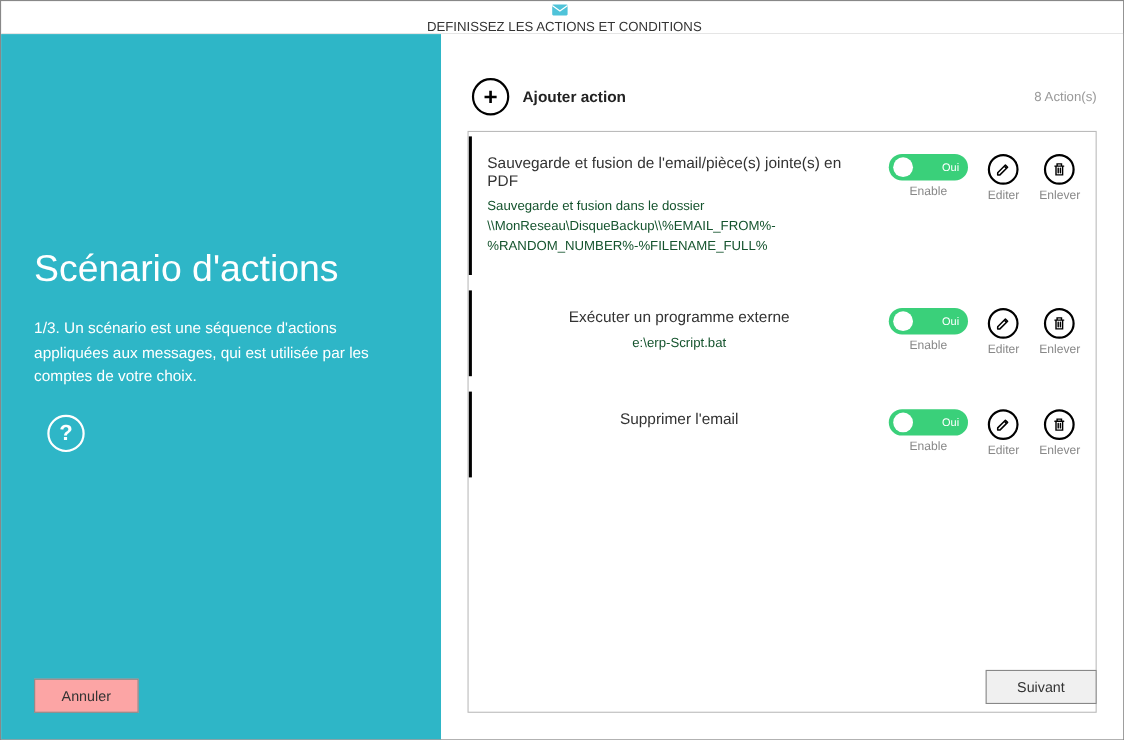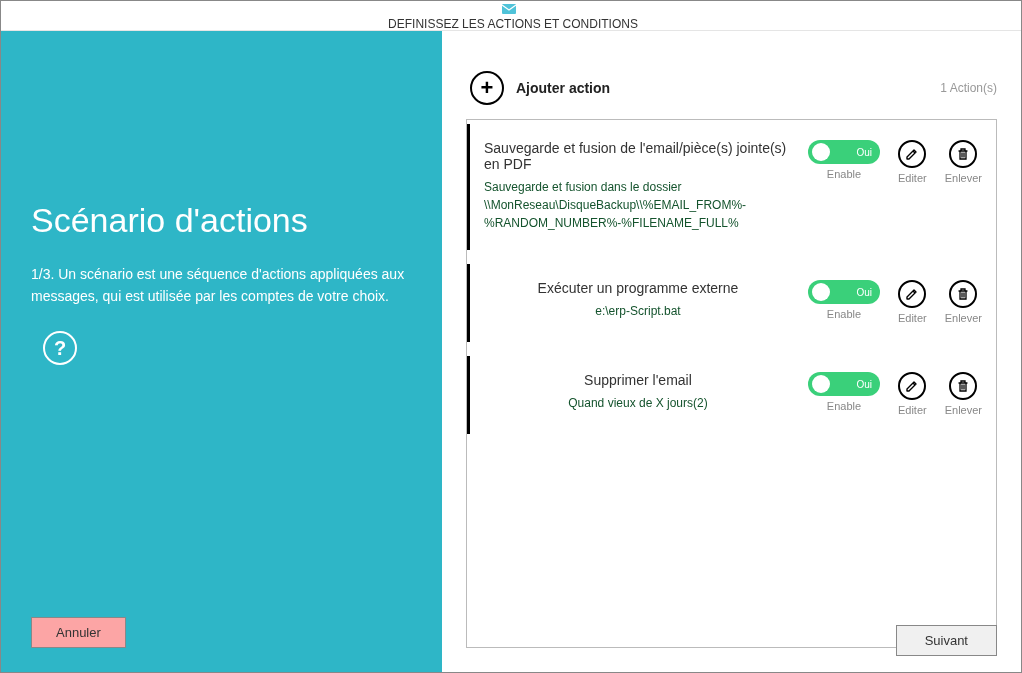--- a/index.html
+++ b/index.html
@@ -44,24 +44,24 @@
     font-size: 12px;
   }
   
   .body {
     flex: 1;
     display: flex;
     min-height: 0;
   }
   
   .sidebar {
-    width: 441px;
+    width: 400px;
     background: #2eb6c7;
     color: #fff;
-    padding: 20px 30px 20px 30px;
+    padding: 44px 30px 20px 30px;
     display: flex;
     flex-direction: column;
     position: relative;
   }
   .sidebar h1 {
     font-size: 34px;
     font-weight: 400;
     margin: 150px 0 24px 0;
   }
   .sidebar p {
@@ -181,21 +181,21 @@
   .icon-btn {
     width: 28px; height: 28px;
     border: 2px solid #000;
     border-radius: 50%;
     display: flex; align-items: center; justify-content: center;
     cursor: pointer;
   }
   
   .next-btn {
     position: absolute;
-    right: 24px; bottom: 16px;
+    right: 24px; bottom: 32px;
     padding: 7px 28px;
     background: #f0f0f0;
     border: 1px solid #888;
     font-size: 13px;
     color: #333;
     cursor: pointer;
   }
 </style>
 </head>
 <body>
@@ -240,21 +240,21 @@
       <button class="cancel-btn">Annuler</button>
     </div>
 
     <div class="main">
 
       <div class="header-row">
         <div class="add-btn">
           <span>+</span>
         </div>
         <div class="add-label">Ajouter action</div>
-        <div class="count">1  Action(s)</div>
+        <div class="count">8  Action(s)</div>
       </div>
 
       <div class="actions-box">
 
         <div class="action-row">
           <div class="action-text">
             <div class="action-title">Sauvegarde et fusion de l'email/pièce(s) jointe(s) en PDF</div>
             <div class="action-sub">Sauvegarde et fusion dans le dossier \\MonReseau\DisqueBackup\\%EMAIL_FROM%-%RANDOM_NUMBER%-%FILENAME_FULL%</div>
           </div>
           <div class="action-controls">
@@ -314,21 +314,20 @@
                 </svg>
               </div>
               <div class="ctrl-label">Enlever</div>
             </div>
           </div>
         </div>
 
         <div class="action-row">
           <div class="action-text">
             <div class="action-title">Supprimer l'email</div>
-            <div class="action-sub">Quand vieux de X jours(2)</div>
           </div>
           <div class="action-controls">
             <div class="ctrl-group">
               <div class="toggle">
                 <div class="knob"></div>
                 <div class="state">Oui</div>
               </div>
               <div class="ctrl-label">Enable</div>
             </div>
             <div class="ctrl-group">

